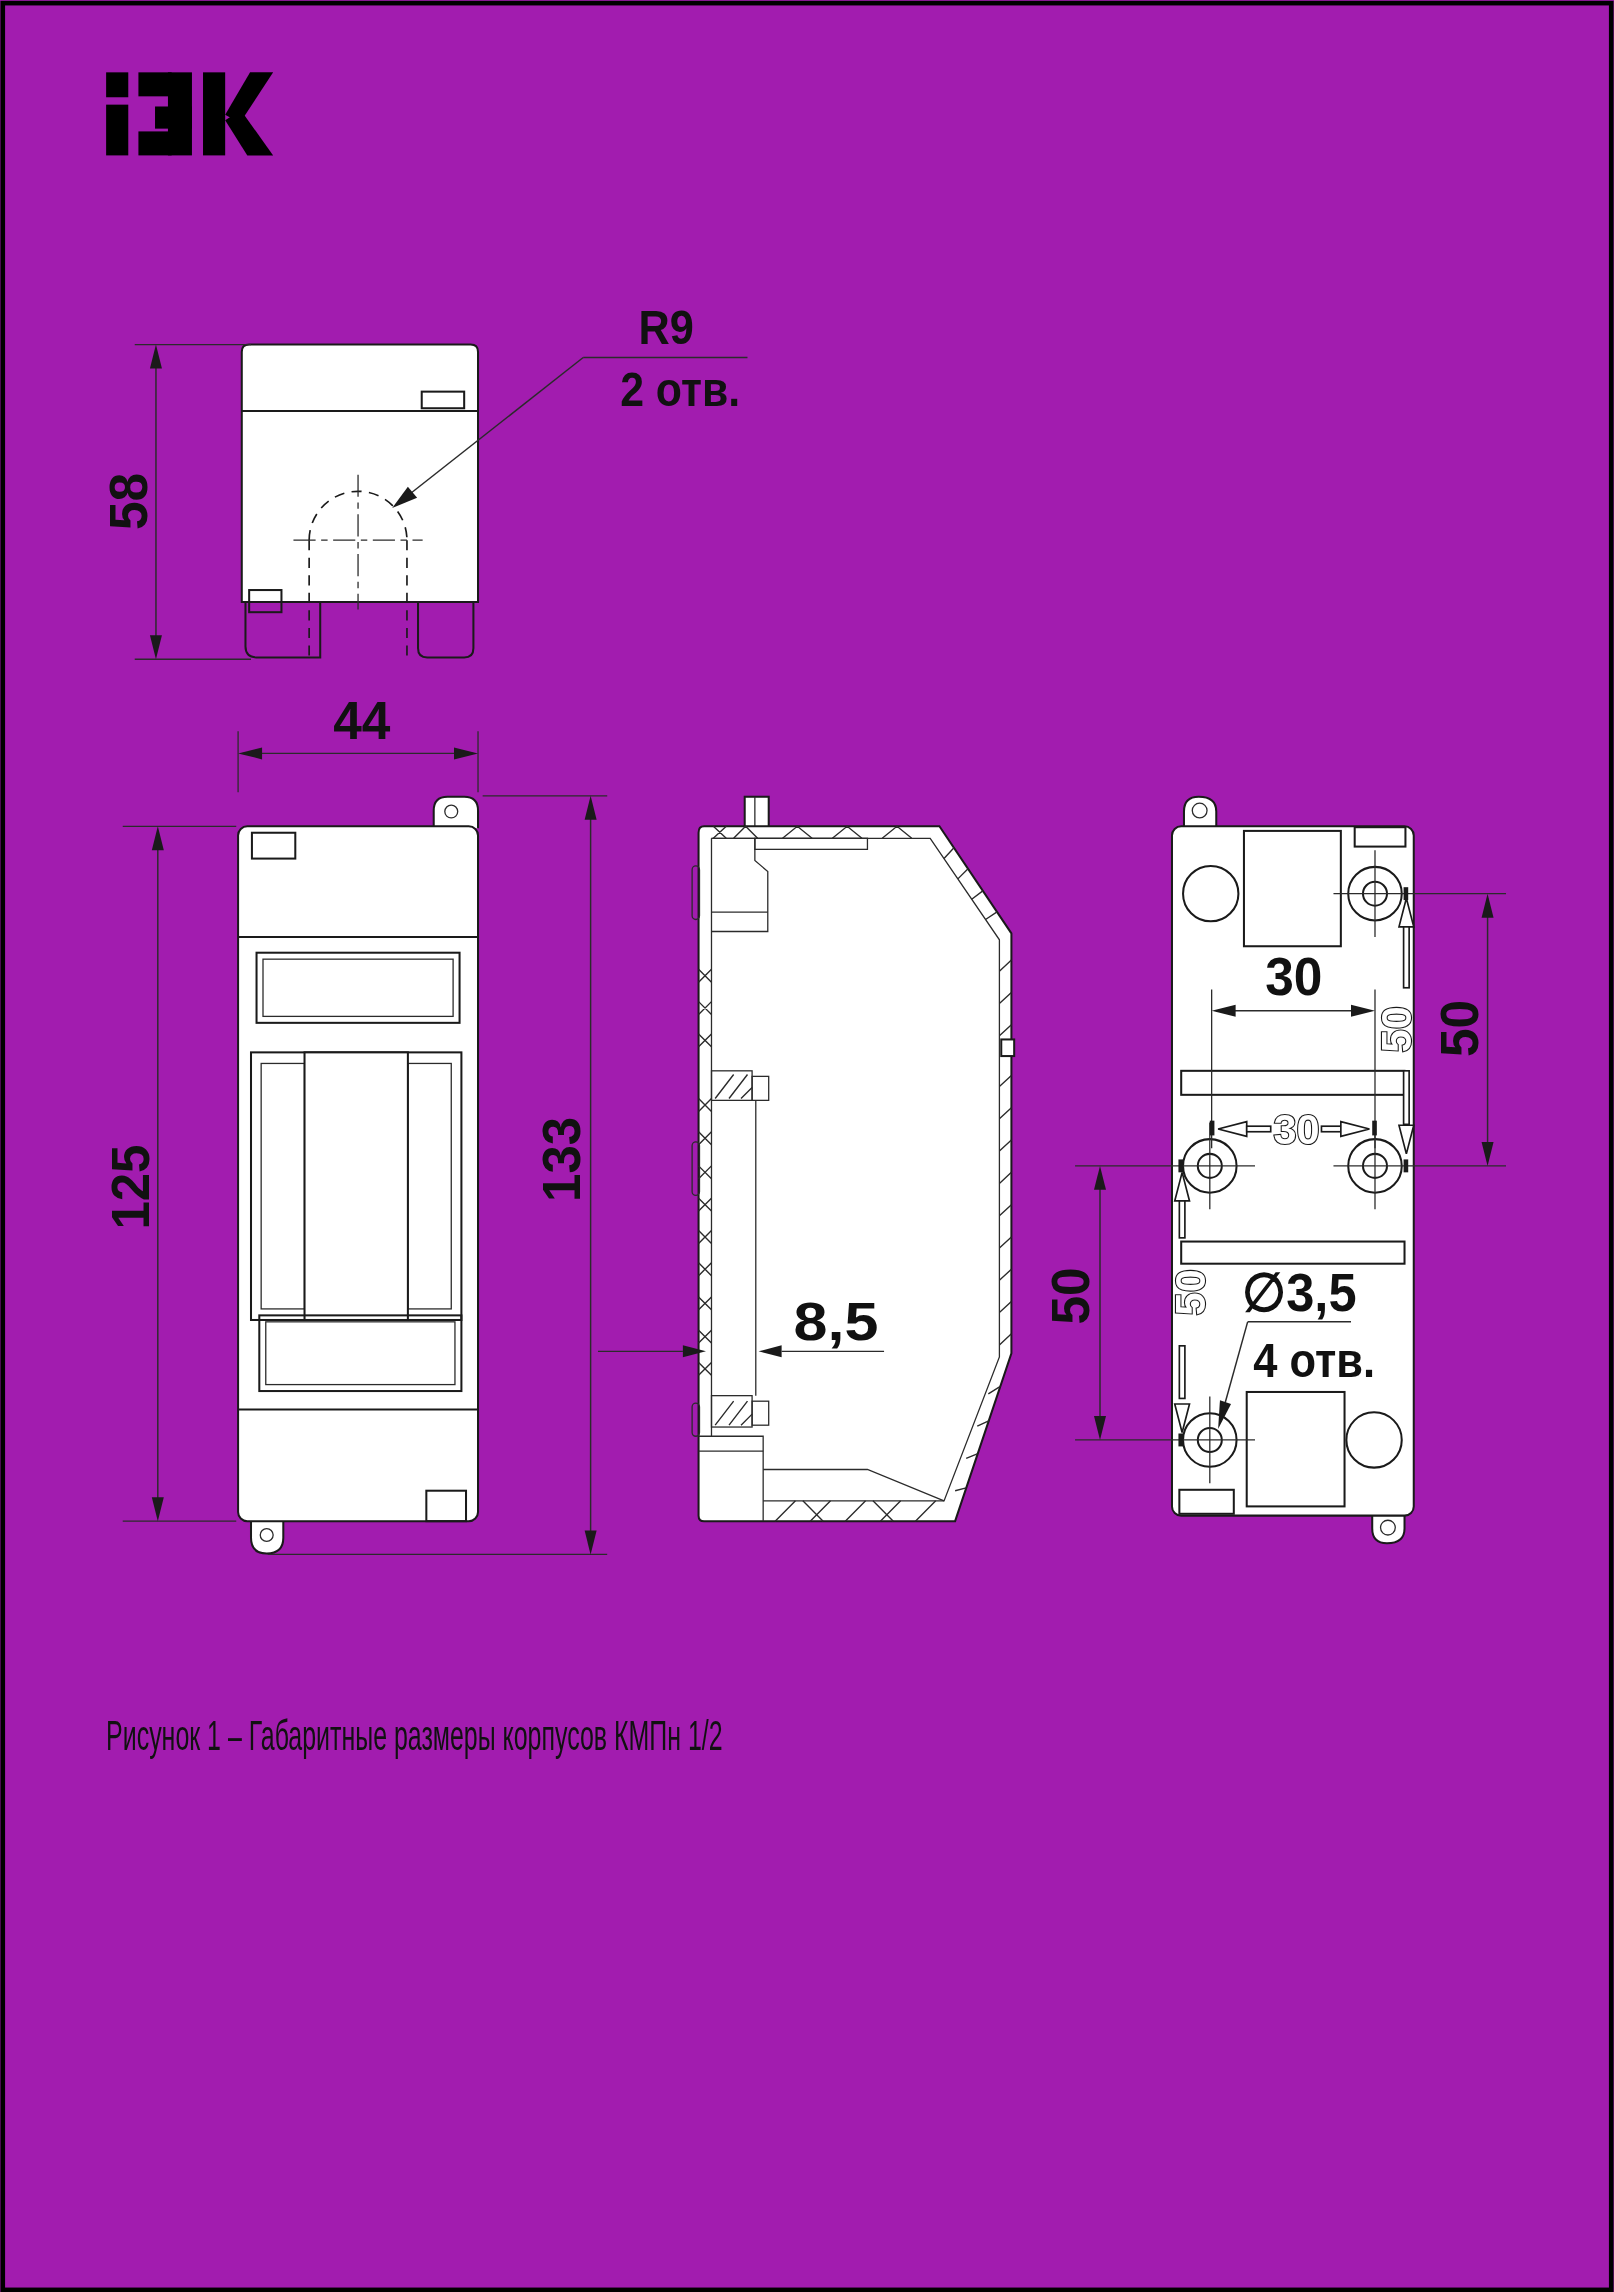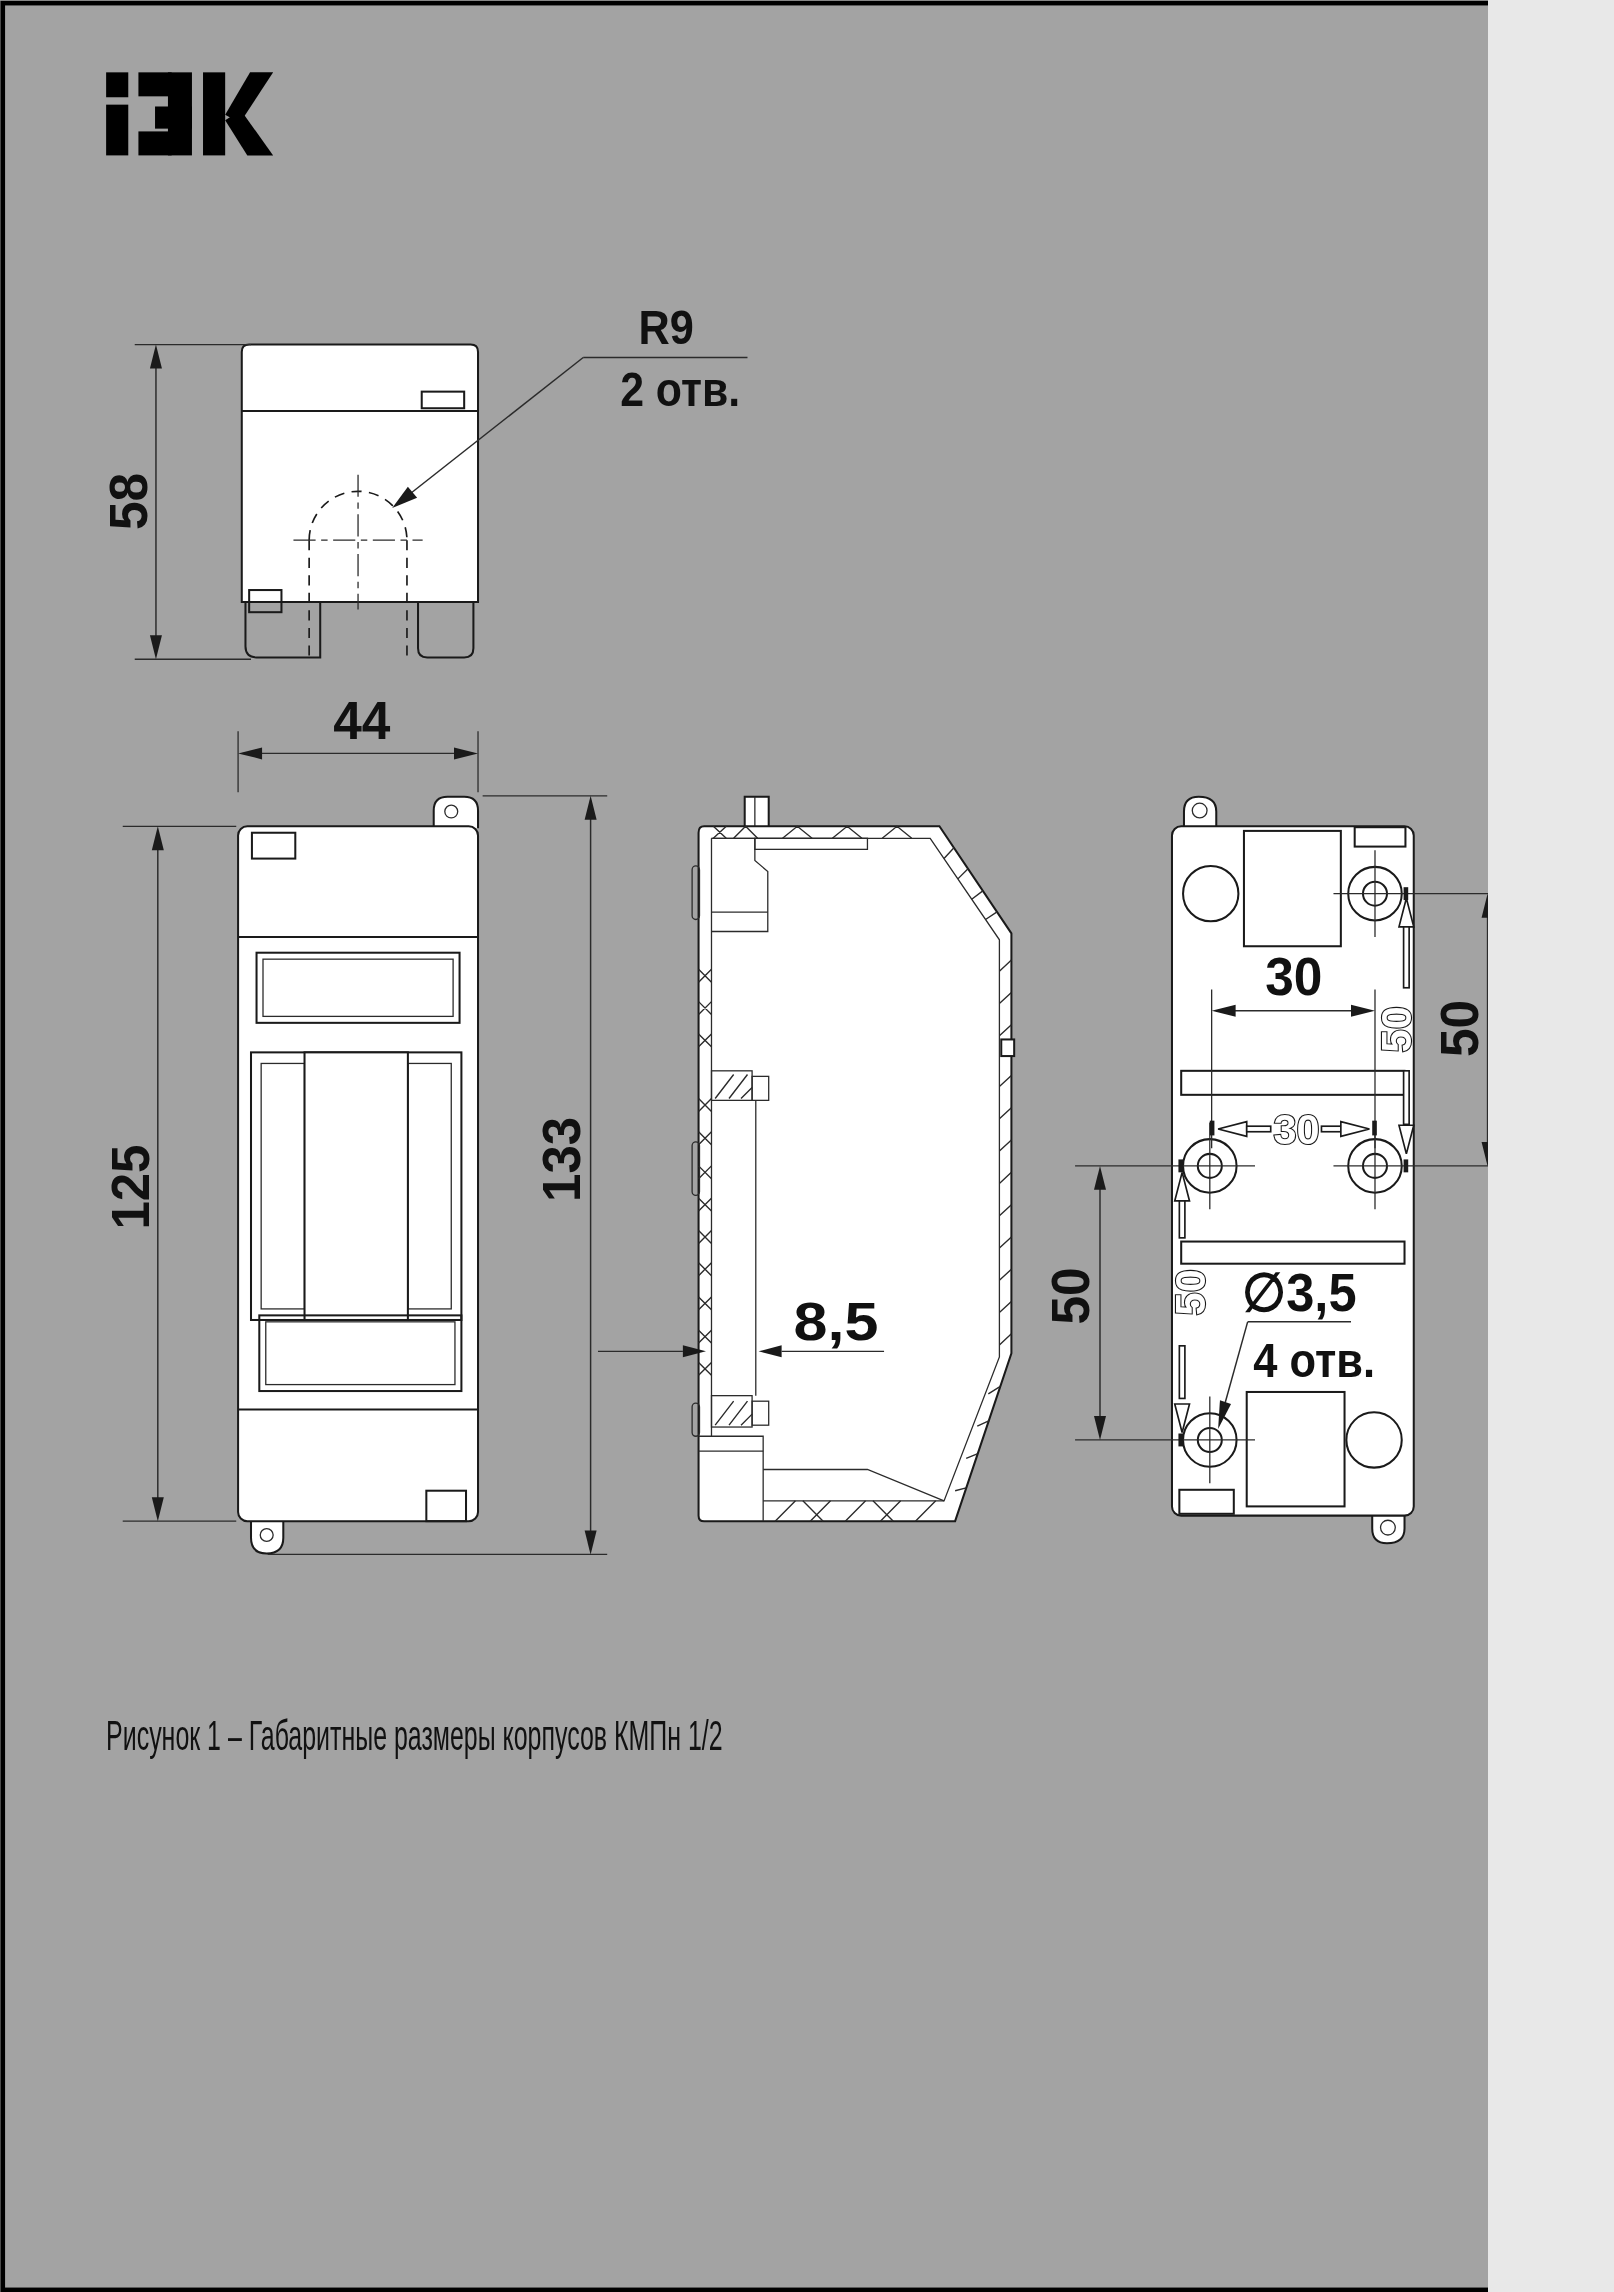--- a/index.html
+++ b/index.html
@@ -1,16 +1,16 @@
 <!DOCTYPE html>
 <html style="font-size:14.8px"><head>
 <meta charset="utf-8">
 <style>
   html,body{margin:0;padding:0;background:#e8e8e8;}
-  .page{position:relative;width:1488px;height:2293px;background:#a3a3a3;overflow:hidden;
+  .page{position:relative;width:1614px;height:2293px;background:#a21caf;overflow:hidden;
         font-family:"Liberation Sans", sans-serif;}
   svg{position:absolute;left:0;top:0;}
   .ln{stroke:#1a1a1a;stroke-width:2.2;fill:none;}
   .lnw{stroke:#1a1a1a;stroke-width:2.2;fill:#ffffff;}
   .thin{stroke:#2b2b2b;stroke-width:1.4;fill:none;}
   .diml{stroke:#2b2b2b;stroke-width:1.6;fill:none;}
   .hatch{stroke:#2b2b2b;stroke-width:1.5;fill:none;}
   .dash{stroke:#1a1a1a;stroke-width:1.8;fill:none;stroke-dasharray:11 8;}
   .cline{stroke:#2b2b2b;stroke-width:1.4;fill:none;stroke-dasharray:24 6 7 6;}
   .arr{fill:#1a1a1a;stroke:none;}

